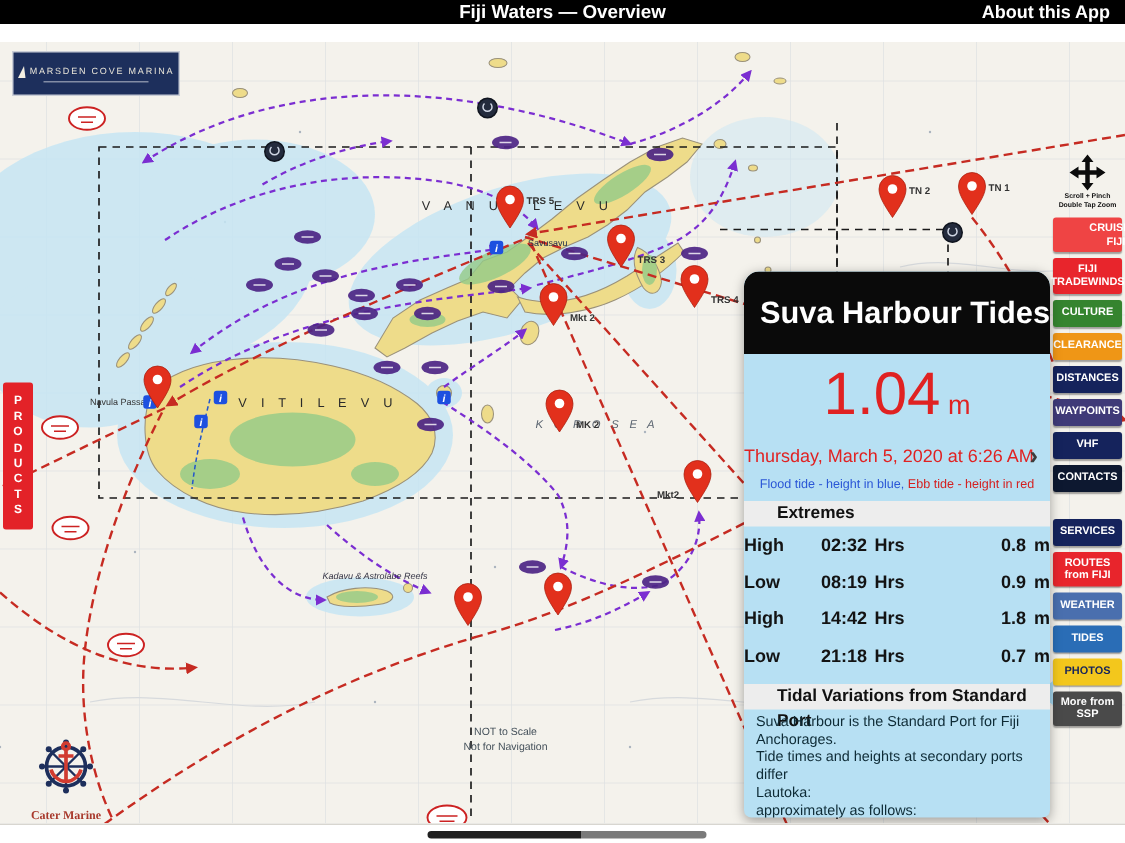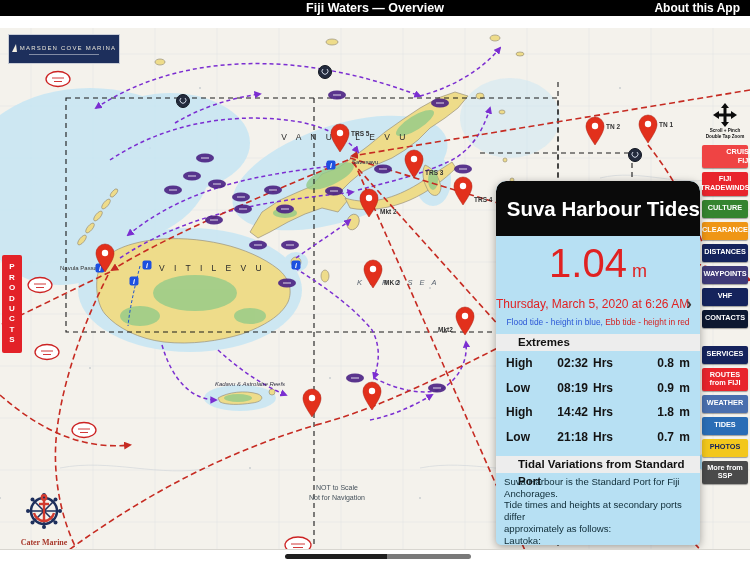--- a/index.html
+++ b/index.html
@@ -48,21 +48,21 @@
   .panel .phead{height:55px;background:#0a0a0a;border-radius:10px 10px 0 0;display:flex;align-items:center;justify-content:flex-end;}
   .panel .phead span{color:#fff;font-size:20.5px;font-weight:bold;}
   .pvalue{text-align:center;margin-top:6px;color:#e02222;}
   .pvalue .big{font-size:40px;line-height:42px;}
   .pvalue .unit{font-size:18px;margin-left:5px;}
   .pdate{position:relative;margin-top:13px;font-size:12px;color:#e02222;}
   .pdate .chev{position:absolute;right:8px;top:-3px;color:#3c3c3c;font-size:17px;font-weight:bold;}
   .plegend{text-align:center;margin-top:6px;font-size:8.4px;font-weight:500;}
   .plegend .flood{color:#2a56d6;} .plegend .ebb{color:#d42020;}
   .secbar{margin-top:7px;background:#ededed;height:17px;line-height:17px;padding-left:22px;font-size:11.5px;font-weight:bold;color:#111;}
-  .xrow{display:flex;align-items:center;height:24.5px;padding:0 10px;font-size:12px;font-weight:bold;color:#131313;}
+  .xrow{display:flex;align-items:center;height:24.5px;padding:0 0;font-size:12px;font-weight:bold;color:#131313;}
   .xrow .xt{flex:0 0 44px;} .xrow .xtime{flex:0 0 38px;text-align:right;} .xrow .xhrs{margin-left:5px;}
   .xrow .xval{margin-left:auto;} .xrow .xu{width:16px;text-align:right;}
   .ptext{padding:3px 8px;font-size:9.6px;line-height:11.7px;color:#0e2b36;}
 
   
   .bottom{position:absolute;left:0;top:549px;width:750px;height:13px;background:#fff;border-top:1px solid #d8d6d0;}
   .homebar{position:absolute;left:285px;top:4px;width:186px;height:5px;border-radius:3px;background:linear-gradient(to right,#1f1f1f 55%,#7a7a7a 55%);}
 </style>
 </head>
 <body>
@@ -473,22 +473,22 @@
           <span class="xtime">21:18</span>
           <span class="xhrs">Hrs</span>
           <span class="xval">0.7</span>
           <span class="xu">m</span>
       </div>
     </div>
     <div class="secbar">Tidal Variations from Standard Port</div>
     <div class="ptext">
       <div>Suva Harbour is the Standard Port for Fiji Anchorages.</div>
       <div>Tide times and heights at secondary ports differ</div>
+      <div>Lautoka:</div>
       <div>approximately as follows:</div>
-      <div>Lautoka:</div>
       <div>High: -00:05h, Low: -00:05h, Height: 0.0m to +0.2m</div>
 
     </div>
   </div>
 
   <div class="bottom">
     <div class="homebar"></div>
   </div>
 
 </div>

